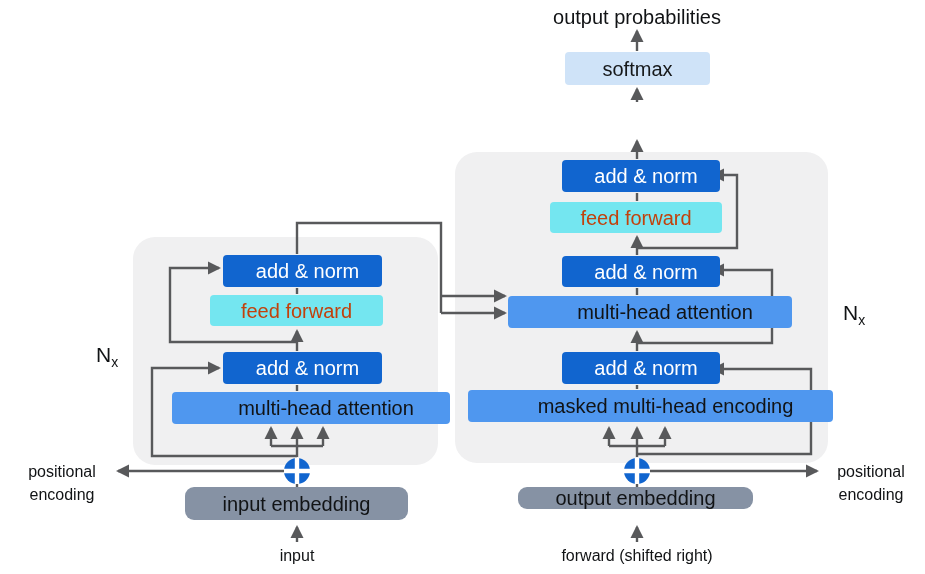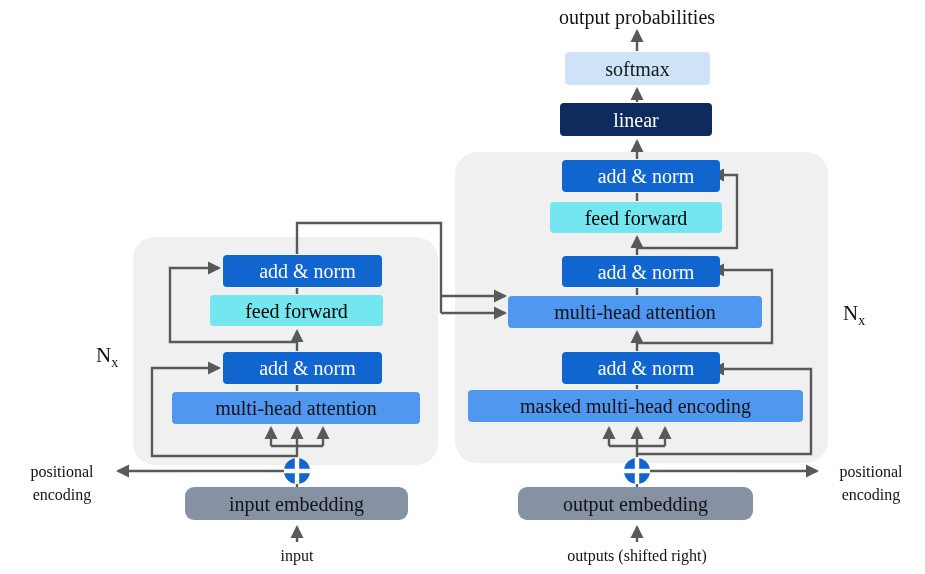--- a/index.html
+++ b/index.html
@@ -1,27 +1,27 @@
 <!DOCTYPE html>
 <html><head>
 <meta charset="utf-8">
 <style>
   html,body{margin:0;padding:0;background:#ffffff;}
   #stage{
     position:relative;width:925px;height:574px;background:#ffffff;overflow:hidden;
-    font-family:Liberation Serif, serif;color:#1a1a1a;
+    font-family:Liberation Sans, sans-serif;color:#1a1a1a;
   }
   #wires{position:absolute;left:0;top:0;z-index:1;}
   .box{
     position:absolute;z-index:2;display:flex;align-items:center;justify-content:center;
     border-radius:4px;font-size:20px;line-height:1;white-space:nowrap;
   }
   .addnorm{background:#1165cf;color:#ffffff;padding-left:10px;}
-  .ff{background:#74e6f0;color:#000000;}
-  .attn{background:#4f97ef;color:#111315;}
+  .ff{background:#74e6f0;color:#c2410c;}
+  .attn{background:#4f97ef;color:#111315;padding-left:30px;}
   .softmax{background:#cfe3f8;color:#16181a;}
   .linear{background:#0d2c5d;color:#ffffff;}
   .embed{background:#8692a4;color:#111315;border-radius:9px;}
   .lbl{
     position:absolute;z-index:2;font-size:16px;line-height:1.45;color:#111315;
     white-space:nowrap;
   }
   .center-text{text-align:center;transform:translateX(-50%);}
   .nx{font-size:21px;}
   .nx sub{font-size:14px;}
@@ -84,39 +84,38 @@
       <path d="M297,458 L297,484 M284,471 L310,471" stroke="#ffffff" stroke-width="4.4" fill="none"></path>
     </g>
     <g>
       <circle cx="637" cy="471" r="13" fill="#1165cf"></circle>
       <path d="M637,458 L637,484 M624,471 L650,471" stroke="#ffffff" stroke-width="4.4" fill="none"></path>
     </g>
   </svg>
 
   <div class="lbl center-text" style="left:637px;top:3px;font-size:20px;">output probabilities</div>
   <div class="box softmax" style="left:565px;top:52px;width:145px;height:33px;">softmax</div>
-  <div class="box linear" style="left:560px;top:103px;width:152px;height:33px;">linear</div>
 
   <div class="box addnorm" style="left:562px;top:160px;width:148px;height:32px;">add &amp; norm</div>
   <div class="box ff" style="left:550px;top:202px;width:172px;height:31px;">feed forward</div>
   <div class="box addnorm" style="left:562px;top:256px;width:148px;height:31px;">add &amp; norm</div>
   <div class="box attn" style="left:508px;top:296px;width:254px;height:32px;">multi-head attention</div>
   <div class="box addnorm" style="left:562px;top:352px;width:148px;height:32px;">add &amp; norm</div>
   <div class="box attn" style="left:468px;top:390px;width:335px;height:32px;">masked multi-head encoding</div>
 
   <div class="box addnorm" style="left:223px;top:255px;width:149px;height:32px;">add &amp; norm</div>
   <div class="box ff" style="left:210px;top:295px;width:173px;height:31px;">feed forward</div>
   <div class="box addnorm" style="left:223px;top:352px;width:149px;height:32px;">add &amp; norm</div>
   <div class="box attn" style="left:172px;top:392px;width:248px;height:32px;">multi-head attention</div>
 
   <div class="box embed" style="left:185px;top:487px;width:223px;height:33px;">input embedding</div>
-  <div class="box embed" style="left:518px;top:487px;width:235px;height:33px;">output embedding</div>
+  <div class="box embed" style="left:518px;top:487px;width:235px;height:22px;">output embedding</div>
 
   <div class="lbl center-text" style="left:297px;top:544px;">input</div>
-  <div class="lbl center-text" style="left:637px;top:544px;">outputs (shifted right)</div>
+  <div class="lbl center-text" style="left:637px;top:544px;">forward (shifted right)</div>
 
   <div class="lbl center-text" style="left:62px;top:460px;text-align:center;">
     <div>positional</div>
     <div>encoding</div>
   </div>
   <div class="lbl center-text" style="left:871px;top:460px;text-align:center;">
     <div>positional</div>
     <div>encoding</div>
   </div>
 

